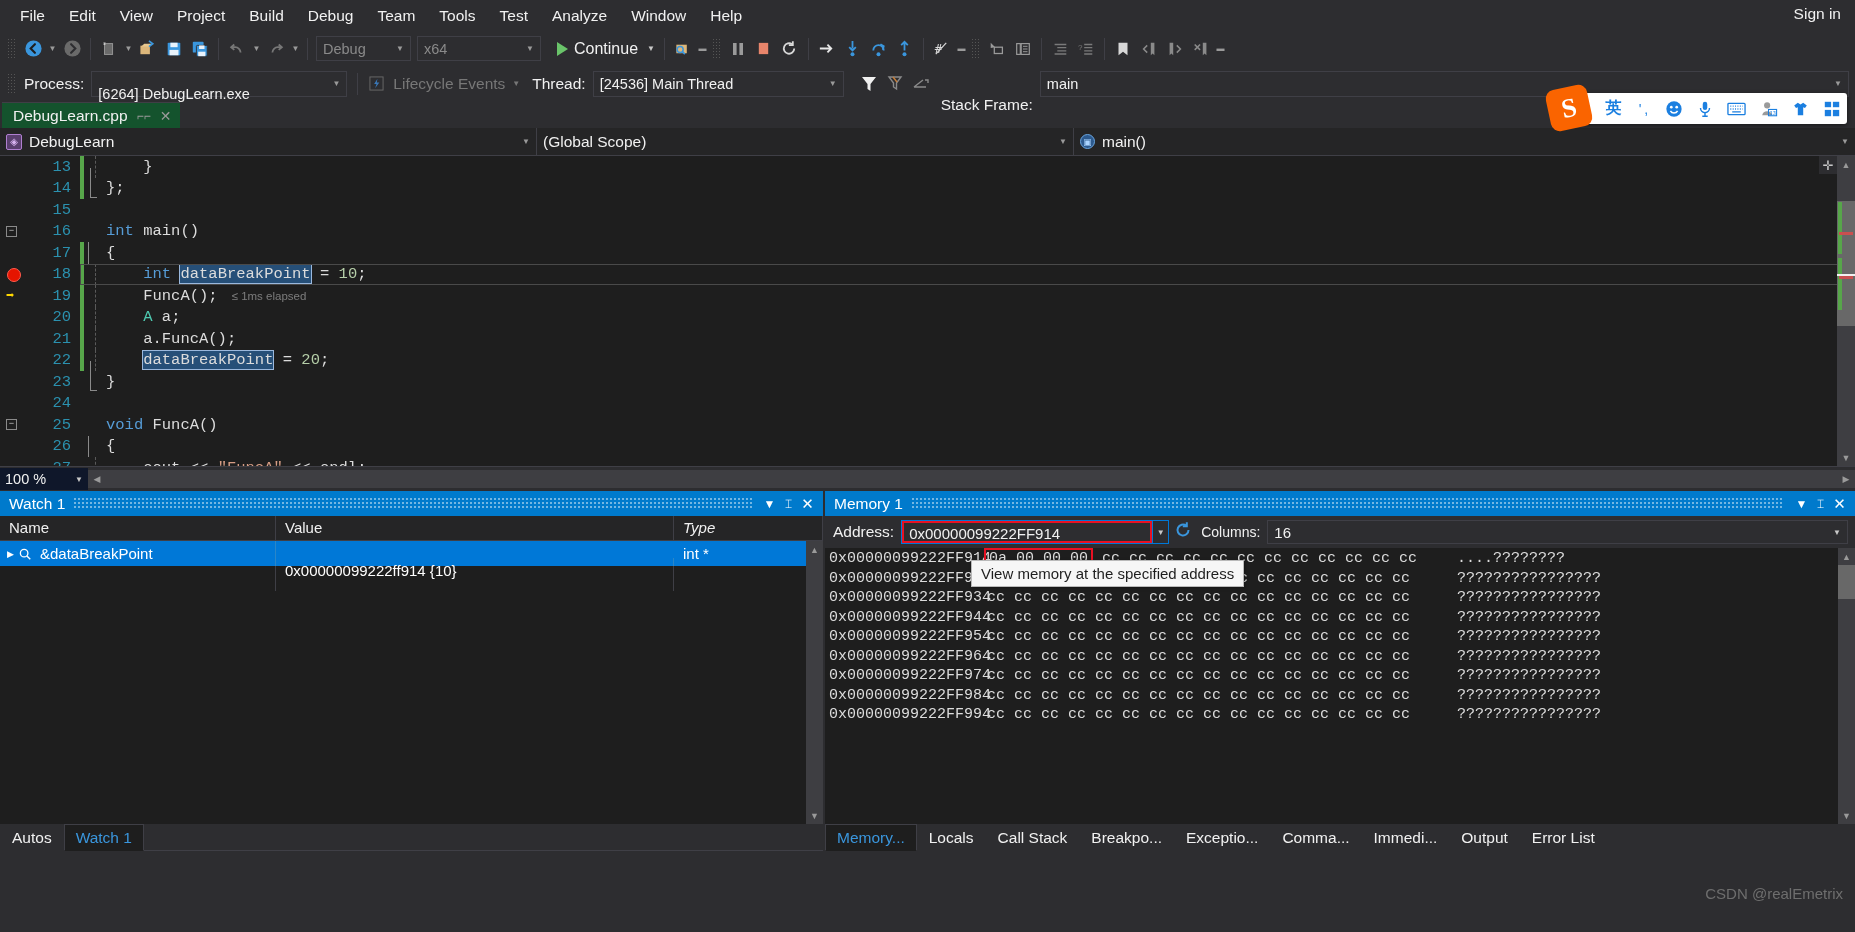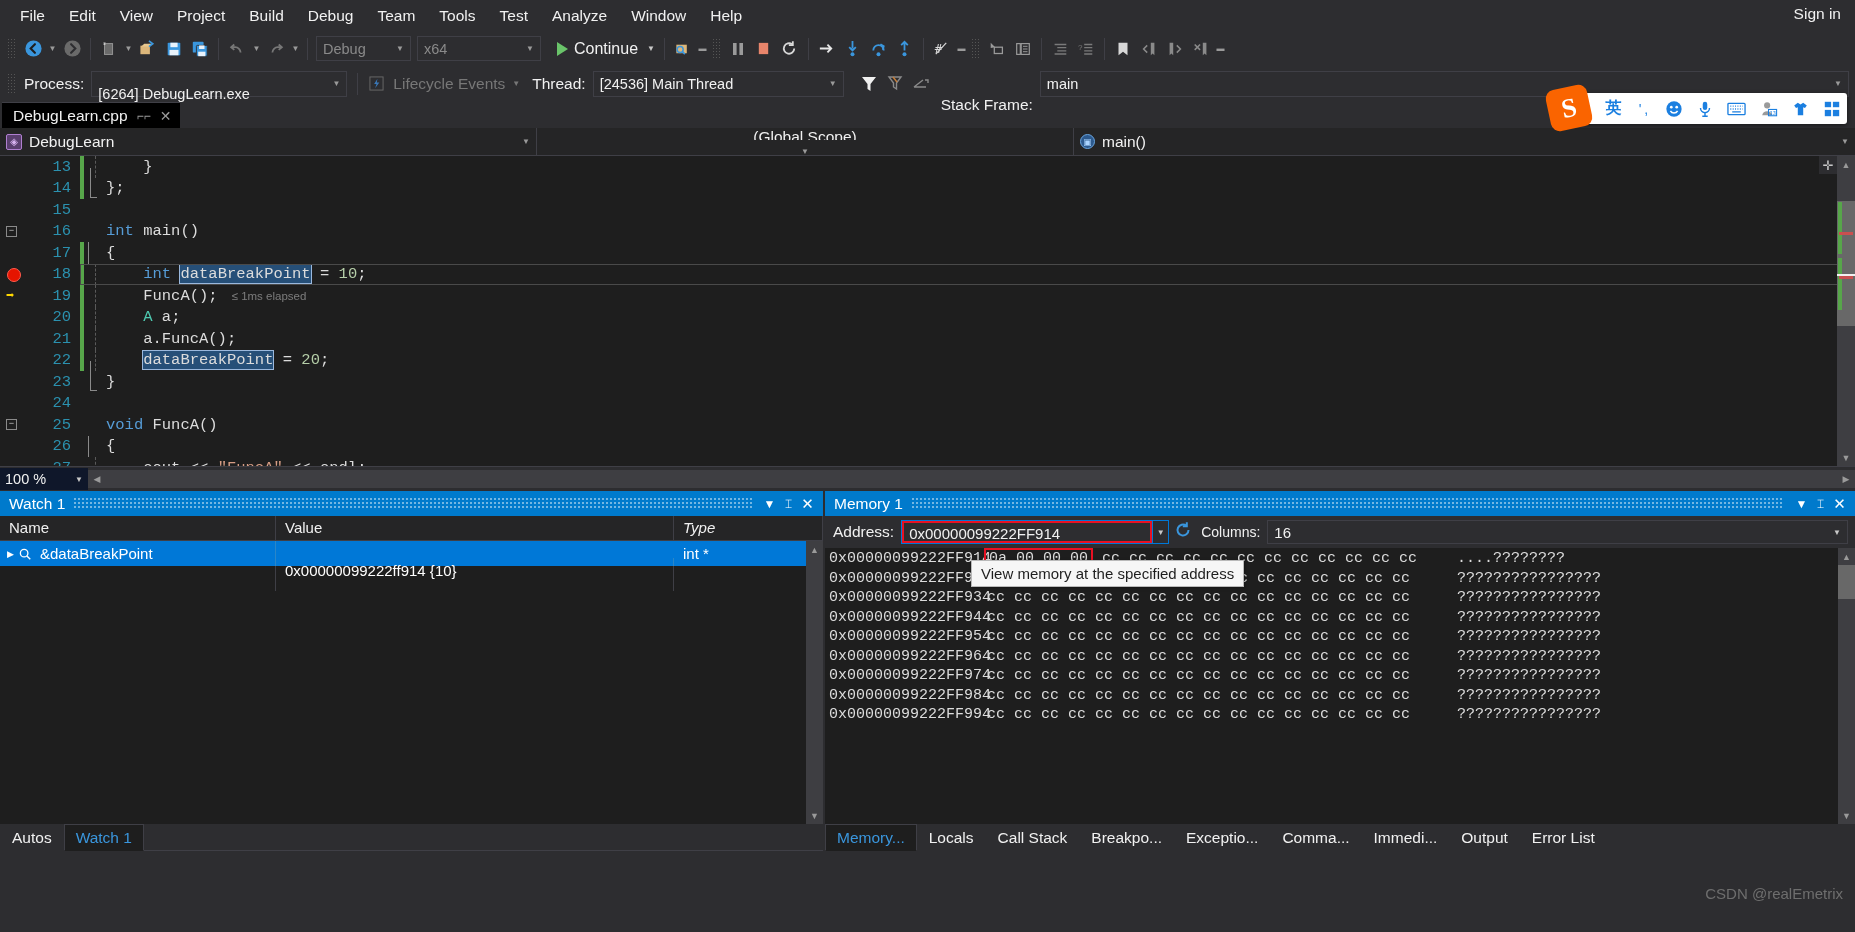--- a/index.html
+++ b/index.html
@@ -40,32 +40,32 @@
   
   .ime { position:absolute; right:8px; top:93px; height:31px; background:#ffffff; border-radius:3px;
          display:flex; align-items:center; padding:0 6px 0 44px; gap:13px; box-shadow:0 1px 4px rgba(0,0,0,.5); z-index:40; }
   .ime .logo { position:absolute; left:-13px; top:-6px; width:42px; height:42px; background:#fa6400;
                border-radius:9px; transform:rotate(-12deg); display:flex; align-items:center; justify-content:center;
                color:#fff; font-size:27px; font-weight:bold; font-family:"Liberation Serif", serif; }
   .ime .it { color:#1b7fe0; font-size:15px; display:flex; align-items:center; justify-content:center; min-width:17px; }
 
   
   .tabstrip { height:27px; background:#2d2d30; display:flex; align-items:flex-end; padding-left:2px; }
-  .doctab { height:26px; background:#000000; display:flex; align-items:center; gap:9px; padding:0 9px 0 11px;
+  .doctab { height:26px; background:#14532d; display:flex; align-items:center; gap:9px; padding:0 9px 0 11px;
             font-size:15.5px; color:#f1f1f1; border-top:1px solid #3f3f46; }
   .doctab .pin { color:#9a9a9a; font-size:12px; }
   .doctab .x { color:#9a9a9a; font-size:14px; }
 
   
   .navbar { height:28px; background:#252526; display:flex; align-items:center; border-bottom:1px solid #3f3f46; }
   .navsel { height:28px; display:flex; align-items:center; padding:0 6px; border-right:1px solid #3f3f46;
             font-size:15.5px; color:#f1f1f1; gap:7px; }
   .navsel .nv { flex:1; overflow:hidden; white-space:nowrap; }
   .navsel .na { font-size:8px; color:#9a9a9a; }
-  .nav1 { width:537px; } .nav2 { width:537px;flex-direction:column; } .nav3 { flex:1; border-right:none; }
+  .nav1 { width:537px; } .nav2 { width:537px; } .nav3 { flex:1; border-right:none; }
   .ico-proj { width:16px;height:16px;background:#5a3f6e;border:1px solid #b07fd0;border-radius:2px;
               display:flex;align-items:center;justify-content:center;color:#d8b3f0;font-size:10px; }
   .ico-method { width:15px;height:15px;border-radius:50%;background:#2d5a8e;border:1px solid #6aa6e0;
                 display:flex;align-items:center;justify-content:center;color:#aad4ff;font-size:9px; }
 
   
   .editor { position:relative; height:310px; background:#1e1e1e; overflow:hidden; }
   .codearea { position:relative; font-family:"Liberation Mono", monospace; font-size:15.5px; }
   .line { height:21.5px; display:flex; align-items:center; position:relative; white-space:pre; }
   .glyph { width:34px; height:21.5px; position:relative; flex:none; background:#1e1e1e; }

